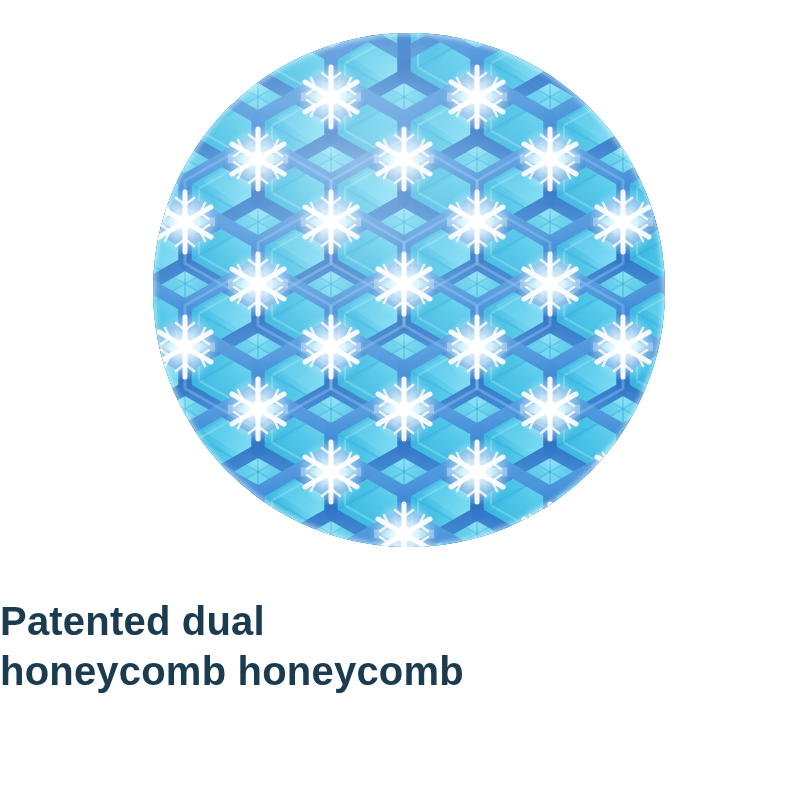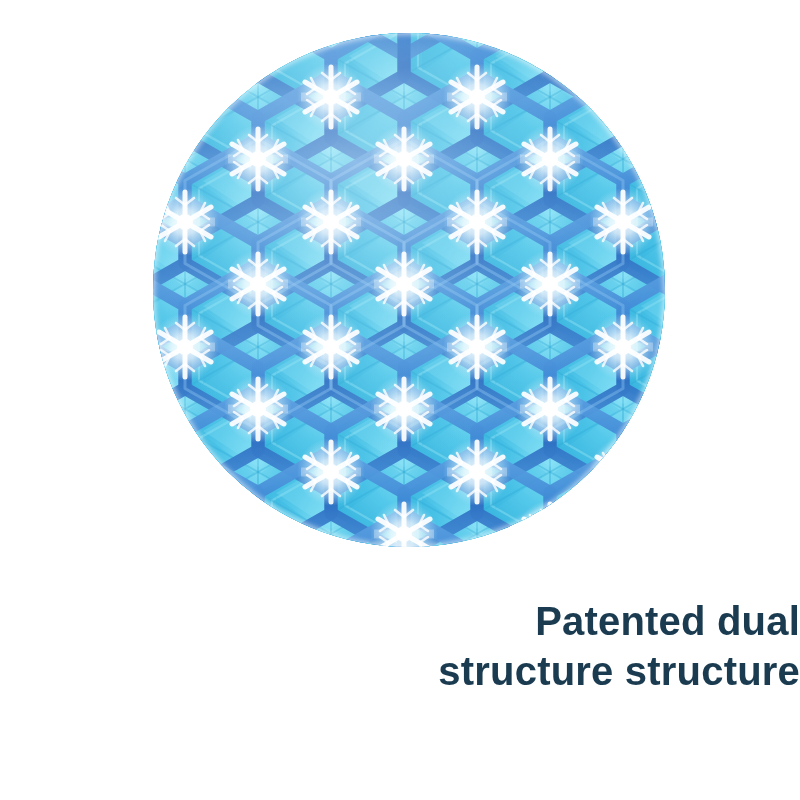--- a/index.html
+++ b/index.html
@@ -56,21 +56,21 @@
     pointer-events: none;
     box-shadow: inset 0 0 5px 2px rgba(255,255,255,0.55);
   }
 
   
   #caption {
     position: absolute;
     left: 0;
     top: 596px;
     width: 800px;
-    text-align: right;
+    text-align: left;
     font-family: "Liberation Sans", sans-serif;
     font-weight: bold;
     font-size: 40px;
     line-height: 50px;
     letter-spacing: 0.2px;
     color: #1a3b50;
   }
   #caption .cap-line {
     display: block;
     white-space: nowrap;
@@ -468,16 +468,16 @@
 
         <rect x="0" y="0" width="520" height="522" fill="url(#sheenGrad)"></rect>
       </svg>
 
       <div id="edge-feather"></div>
     </div>
   </div>
 
   <div id="caption">
     <span class="cap-line">Patented dual</span>
-    <span class="cap-line">structure structure</span>
+    <span class="cap-line">honeycomb honeycomb</span>
   </div>
 
 </div>
 
 </body></html>

